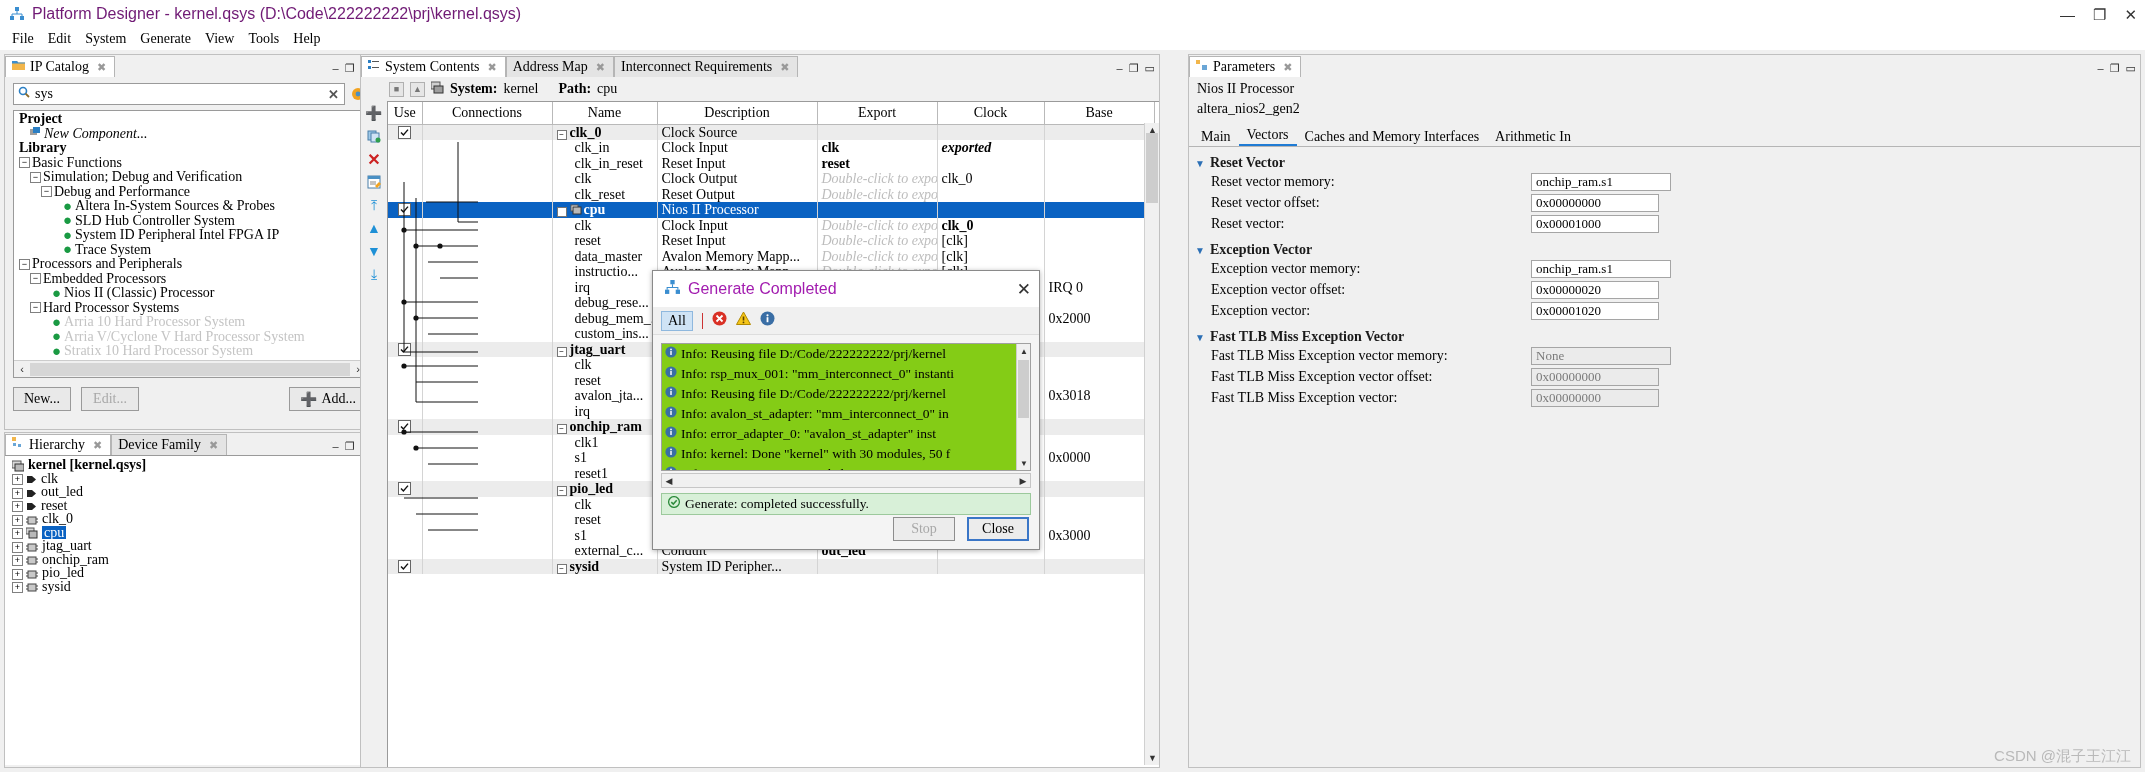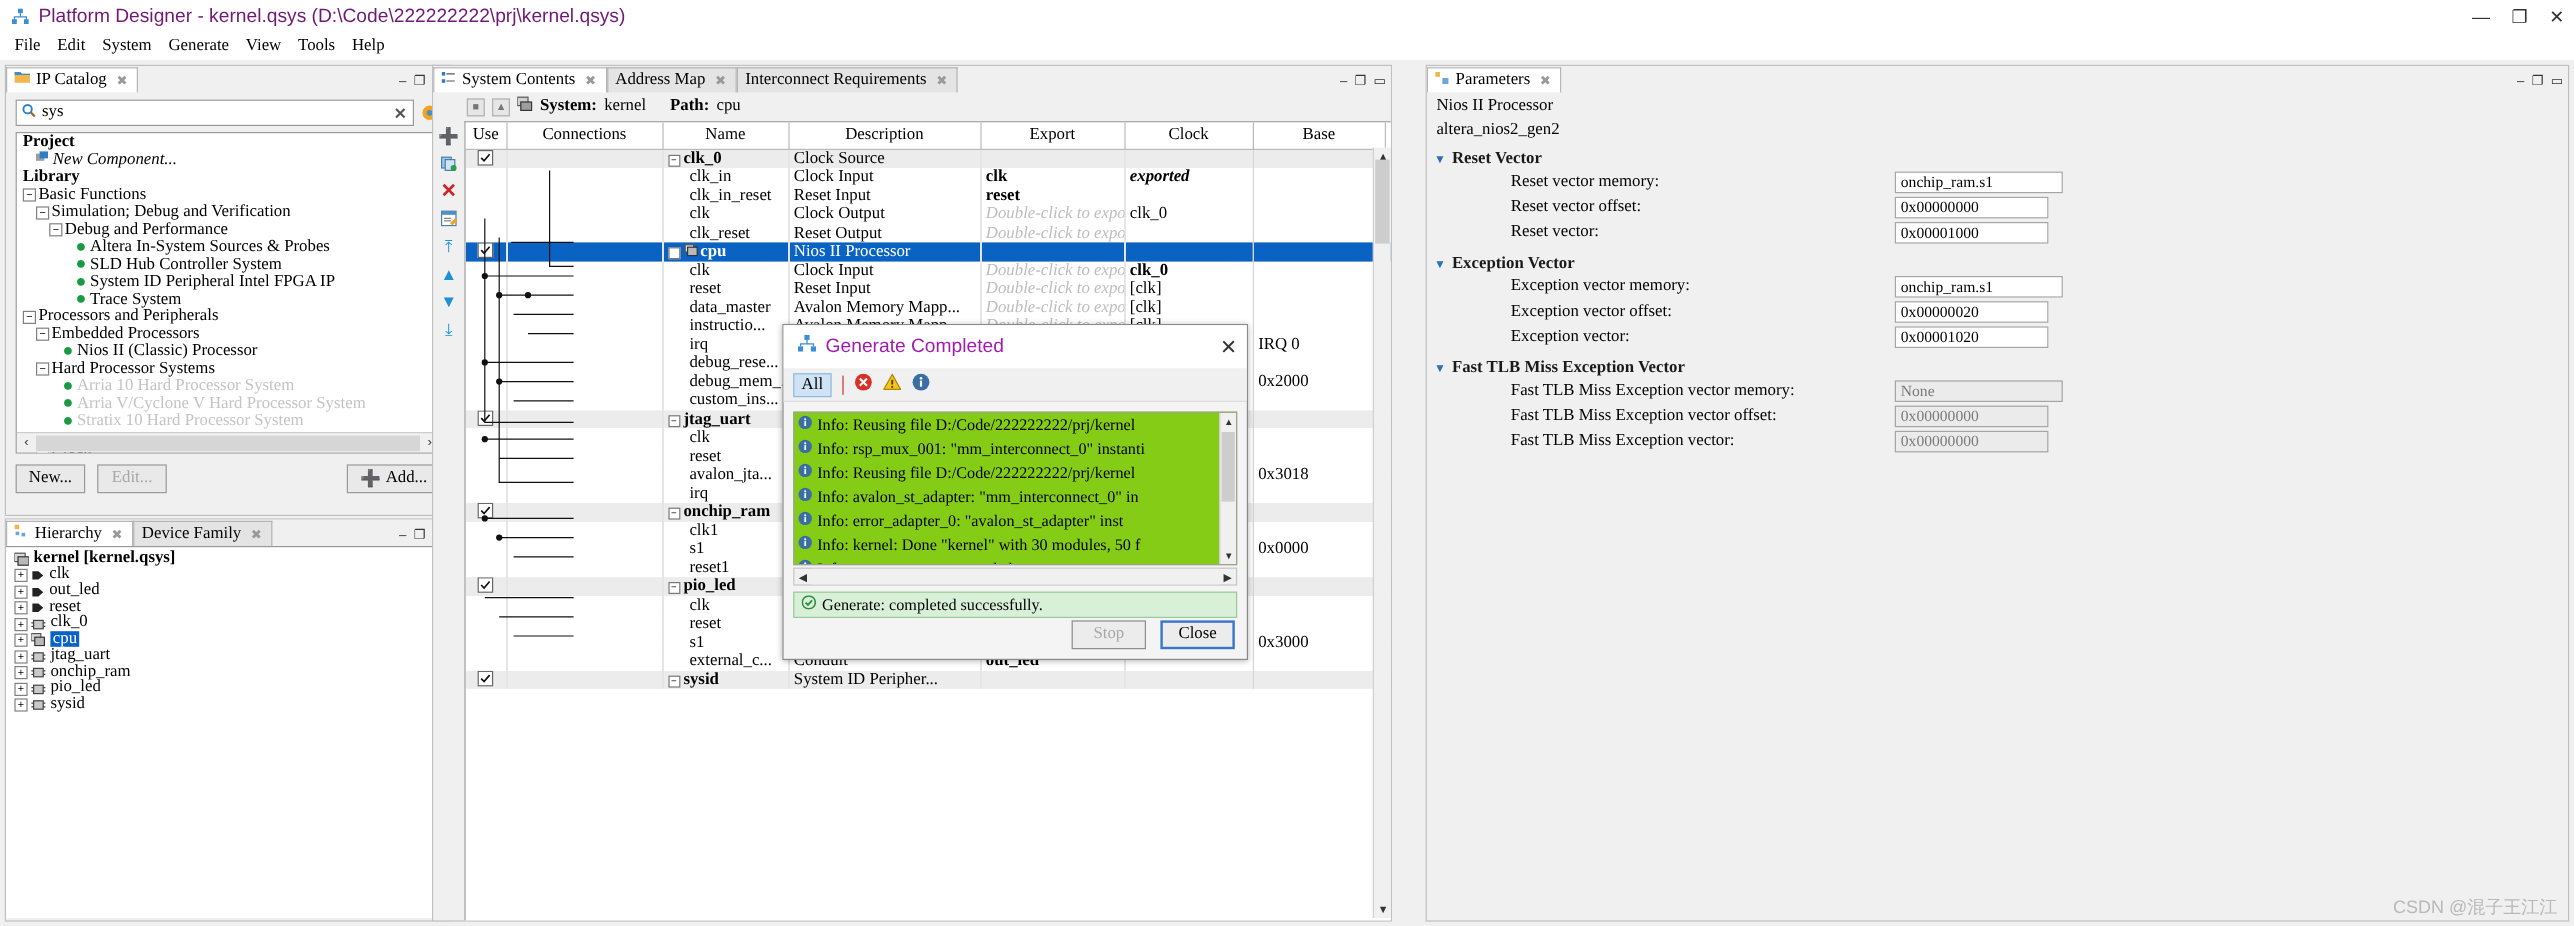--- a/index.html
+++ b/index.html
@@ -208,21 +208,21 @@
   }
   .p-tab { padding: 1px 8px; font-size: 14px; }
   .p-tab.active { border-bottom: 2px solid #1f7bd4; font-weight: normal; }
   .sec-hdr {
     margin-top: 8px; padding-left: 6px; display: flex; align-items: center; gap: 5px;
     font-weight: bold; font-size: 14px; color: #1a1a1a;
     font-family: "Liberation Serif", serif;
   }
   .sec-hdr .tri { color: #2b6fb5; font-size: 10px; }
   .prow { display: flex; align-items: center; height: 21px; padding-left: 22px; font-size: 14px; }
-  .prow .plab { width: 320px; margin-left: 48px; }
+  .prow .plab { width: 320px; }
   .pfield {
     height: 18px; min-width: 128px; border: 1px solid #a5a5a5; background: #fff;
     font-size: 13px; padding: 0 4px; display: flex; align-items: center;
     font-family: "Liberation Serif", serif;
   }
   .pfield.gray { background: #ebebeb; color: #7a7a7a; }
 
   
   .dialog {
     position: absolute; left: 652px; top: 270px; width: 388px; height: 280px;
@@ -1059,20 +1059,26 @@
       <div class="panel-ctrls">
         <span>–</span>
         <span>❐</span>
         <span>▭</span>
       </div>
     </div>
 
     <div class="p-sub">Nios II Processor</div>
     <div class="p-sub">altera_nios2_gen2</div>
 
+    <div class="p-tabs">
+      <div class="p-tab">Main</div>
+      <div class="p-tab active">Vectors</div>
+      <div class="p-tab">Caches and Memory Interfaces</div>
+      <div class="p-tab">Arithmetic In</div>
+    </div>
 
     <div id="paramSections">
         <div class="sec-hdr">
           <span class="tri">▼</span>
           <span>Reset Vector</span>
         </div>
         <div class="prow">
           <span class="plab">Reset vector memory:</span>
           <span class="pfield" style="min-width: 140px;">onchip_ram.s1</span>
         </div>

